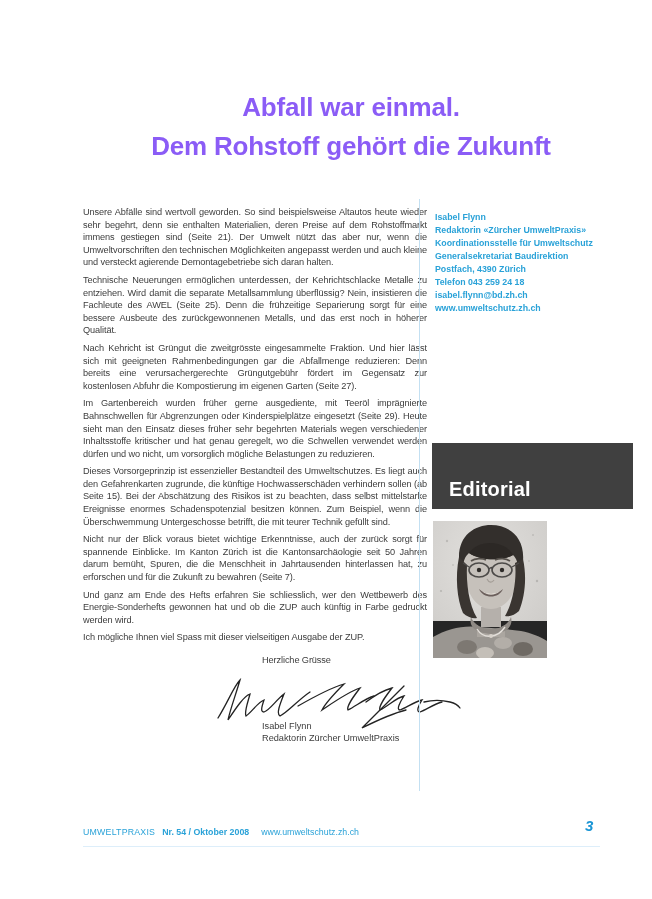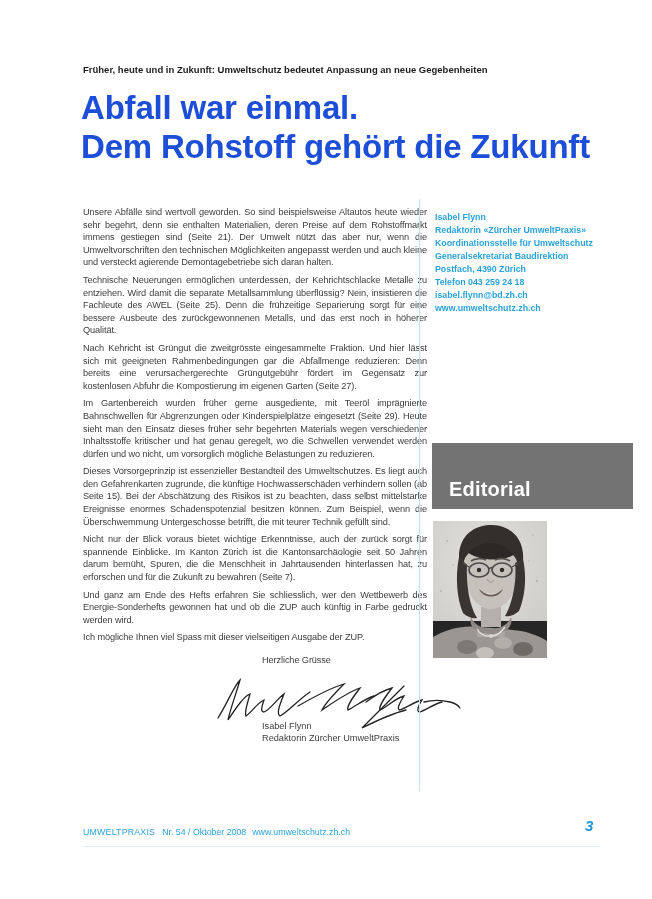--- a/index.html
+++ b/index.html
@@ -6,21 +6,21 @@
   .page{
     position:relative;width:652px;height:899px;background:#ffffff;overflow:hidden;
     font-family:"Liberation Sans",sans-serif;
   }
   .kicker{
     position:absolute;left:83px;top:64px;width:520px;
     font-size:9.5px;font-weight:bold;color:#1d1d1d;letter-spacing:0;
   }
   .title{
     position:absolute;left:81px;top:88px;width:540px;
-    font-size:33px;font-weight:bold;color:#1d4ed8;line-height:39px;letter-spacing:-0.2px;
+    font-size:26px;font-weight:bold;color:#8b5cf6;line-height:39px;letter-spacing:-0.2px;text-align:center;
   }
   .body-col{
     position:absolute;left:83px;top:206px;width:344px;color:#3c3c3c;
   }
   .body-col p{
     margin:0 0 5px 0;font-size:9.2px;line-height:12.6px;text-align:justify;
     letter-spacing:-0.1px;
   }
   .body-col p.salutation{text-align:left;}
   .closing-block{margin-top:10px;margin-left:179px;font-size:9.2px;line-height:12.6px;}
@@ -29,46 +29,45 @@
   .signer{margin:-14px 0 0 0;}
   .signer div{font-size:9.2px;line-height:12.6px;color:#3c3c3c;}
   .col-divider{
     position:absolute;left:419px;top:199px;width:1px;height:592px;background:#c3e0f2;
   }
   .author-box{
     position:absolute;left:435px;top:211px;width:180px;
     color:#2aa2d8;font-weight:bold;font-size:8.8px;line-height:13px;
   }
   .editorial-box{
-    position:absolute;left:432px;top:443px;width:201px;height:66px;background:#737373;
+    position:absolute;left:432px;top:443px;width:201px;height:66px;background:#404040;
   }
   .editorial-label{
     position:absolute;left:17px;bottom:8px;color:#ffffff;font-weight:bold;font-size:20px;
     letter-spacing:0.2px;
   }
   .photo-frame{
     position:absolute;left:433px;top:521px;width:114px;height:137px;overflow:hidden;
   }
   .footer{
     position:absolute;left:83px;top:827px;width:517px;font-size:8.8px;color:#2aa2d8;
     border-bottom:1px solid #ddeefa;padding-bottom:9px;
   }
   .footer .mag{font-weight:normal;margin-right:7px;letter-spacing:0.2px;}
-  .footer .issue{margin-right:6px;}
+  .footer .issue{margin-right:12px;font-weight:bold;}
   .page-number{
     position:absolute;left:585px;top:817px;font-size:15px;font-weight:bold;
     font-style:italic;color:#1a95d5;
   }
 </style>
 </head>
 <body>
 
 <div class="page">
 
-  <div class="kicker">Früher, heute und in Zukunft: Umweltschutz bedeutet Anpassung an neue Gegebenheiten</div>
 
   <div class="title">
     <div>Abfall war einmal.</div>
     <div>Dem Rohstoff gehört die Zukunft</div>
   </div>
 
   <div class="body-col">
     <p>Unsere Abfälle sind wertvoll geworden. So sind beispielsweise Altautos heute wieder sehr begehrt, denn sie enthalten Materialien, deren Preise auf dem Rohstoffmarkt immens gestiegen sind (Seite 21). Der Umwelt nützt das aber nur, wenn die Umweltvorschriften den technischen Möglichkeiten angepasst werden und auch kleine und versteckt agierende Demontagebetriebe sich daran halten.</p>
     <p>Technische Neuerungen ermöglichen unterdessen, der Kehrichtschlacke Metalle zu entziehen. Wird damit die separate Metallsammlung überflüssig? Nein, insistieren die Fachleute des AWEL (Seite 25). Denn die frühzeitige Separierung sorgt für eine bessere Ausbeute des zurückgewonnenen Metalls, und das erst noch in höherer Qualität.</p>
     <p>Nach Kehricht ist Grüngut die zweitgrösste eingesammelte Fraktion. Und hier lässt sich mit geeigneten Rahmenbedingungen gar die Abfallmenge reduzieren: Denn bereits eine verursachergerechte Grüngutgebühr fördert im Gegensatz zur kostenlosen Abfuhr die Kompostierung im eigenen Garten (Seite 27).</p>

